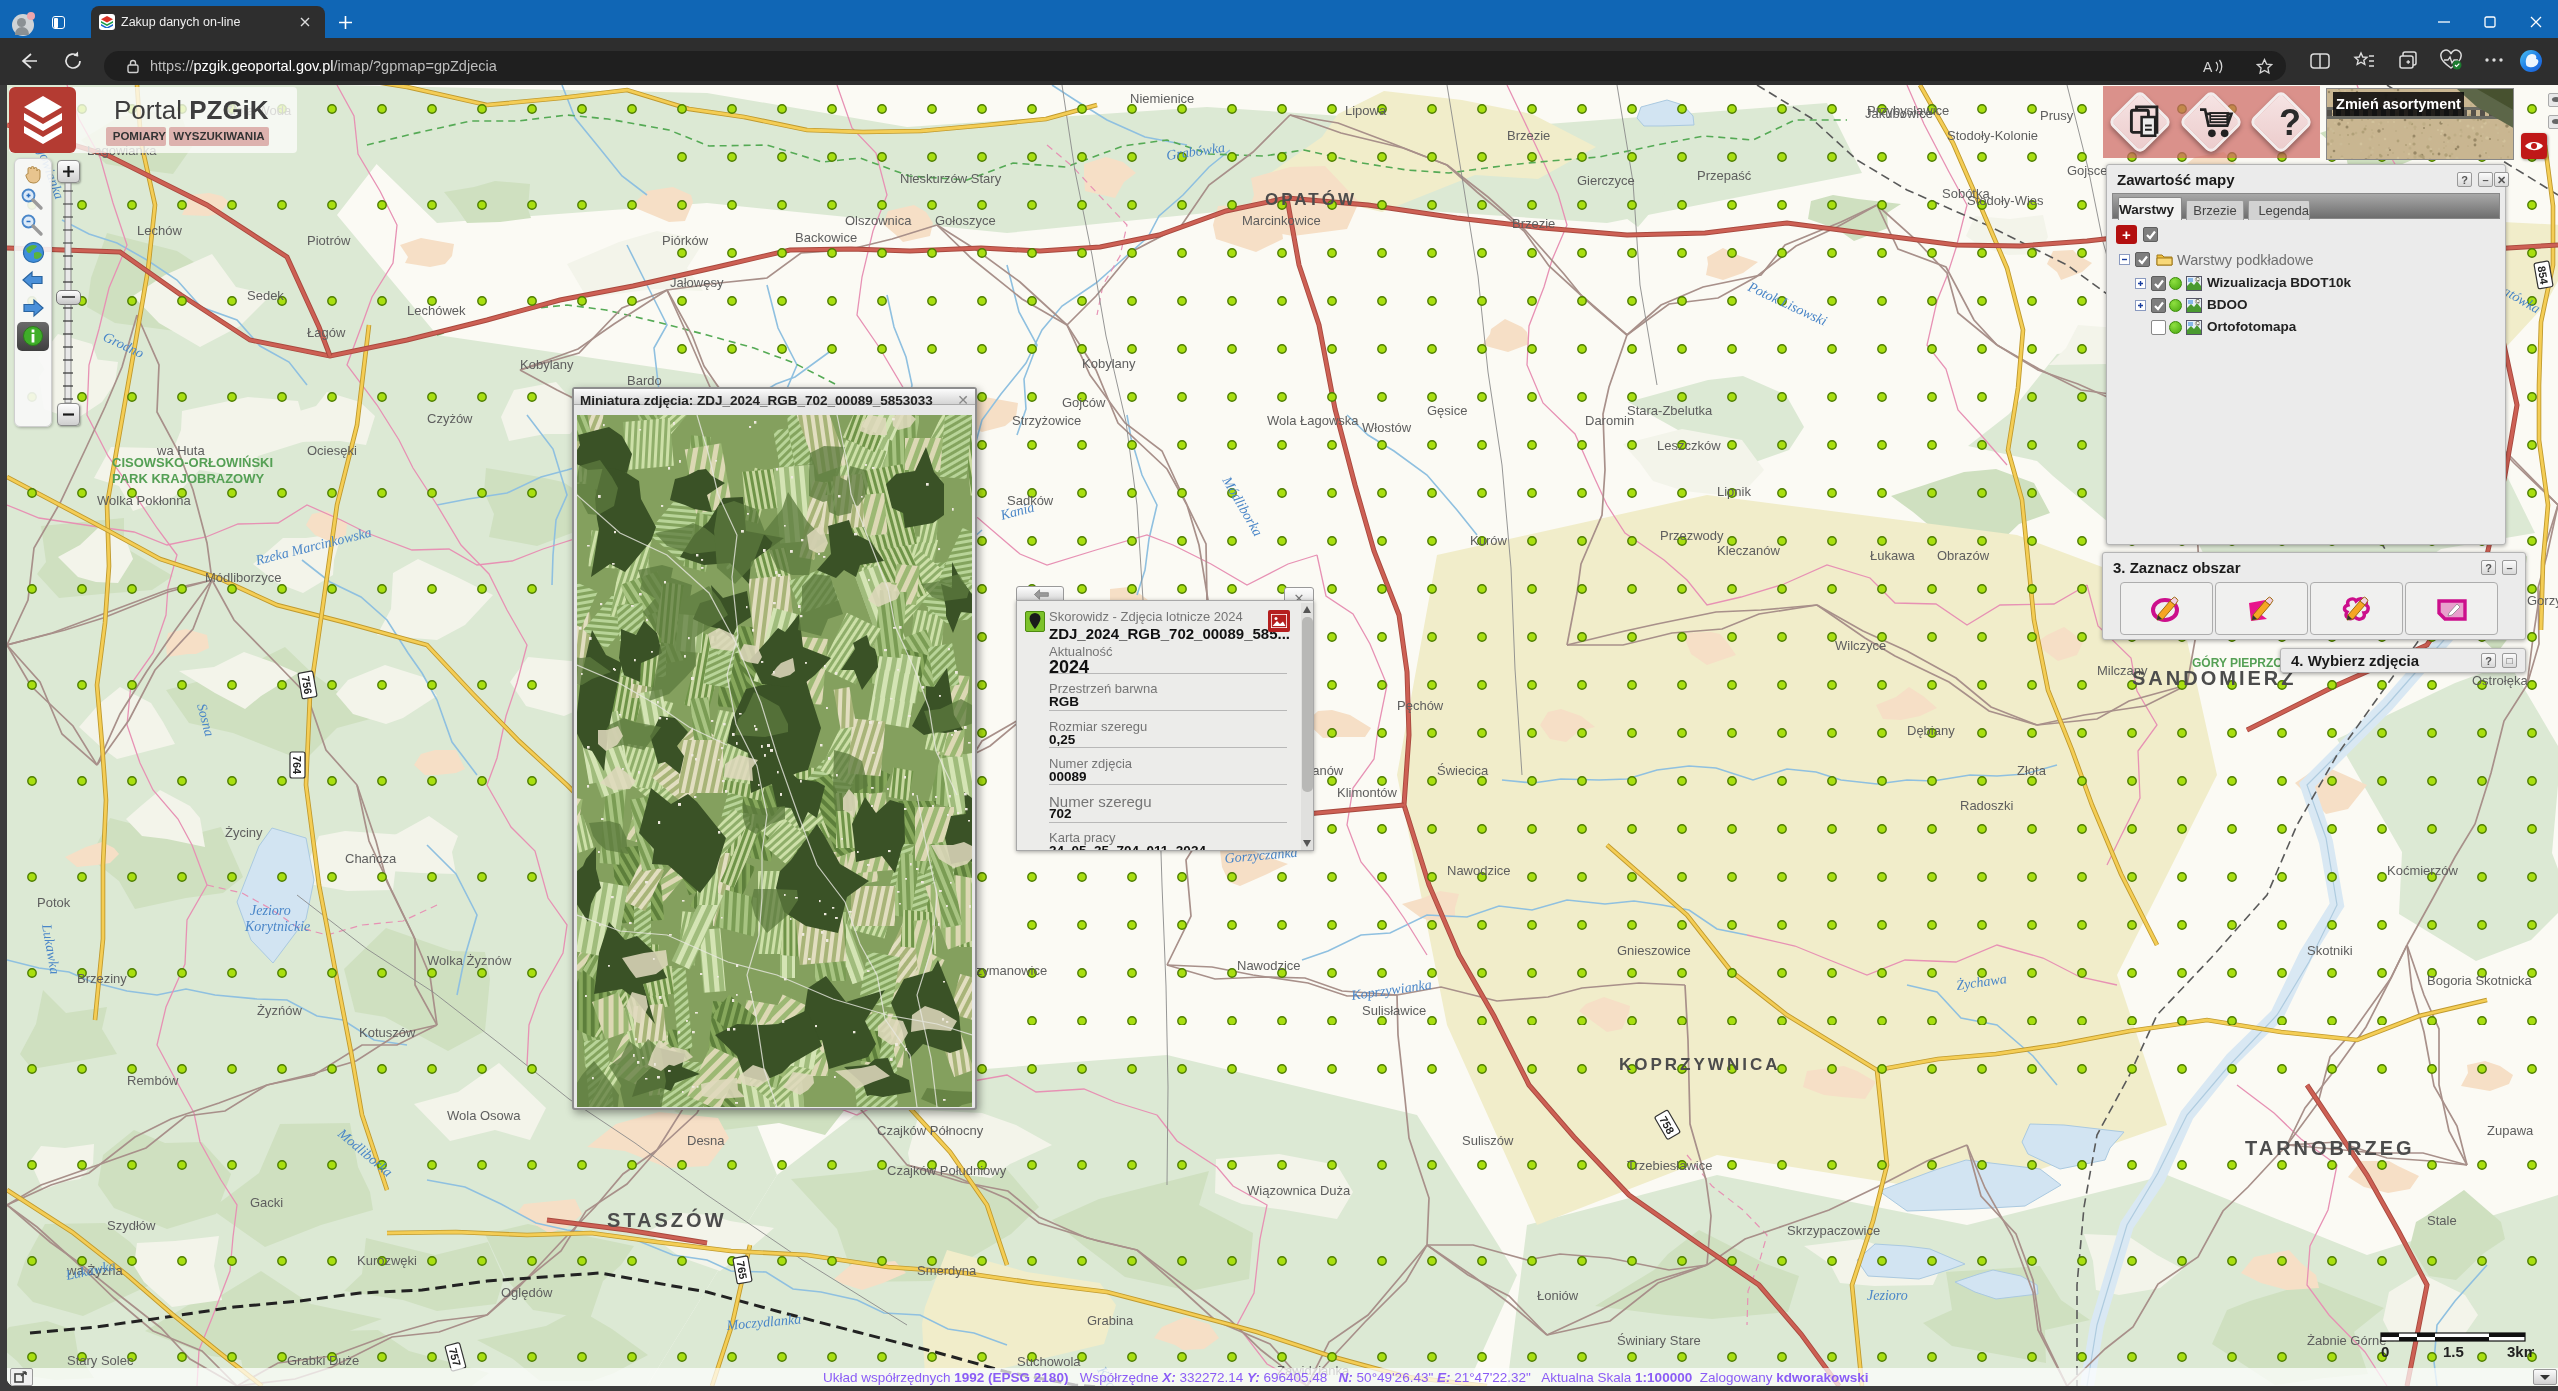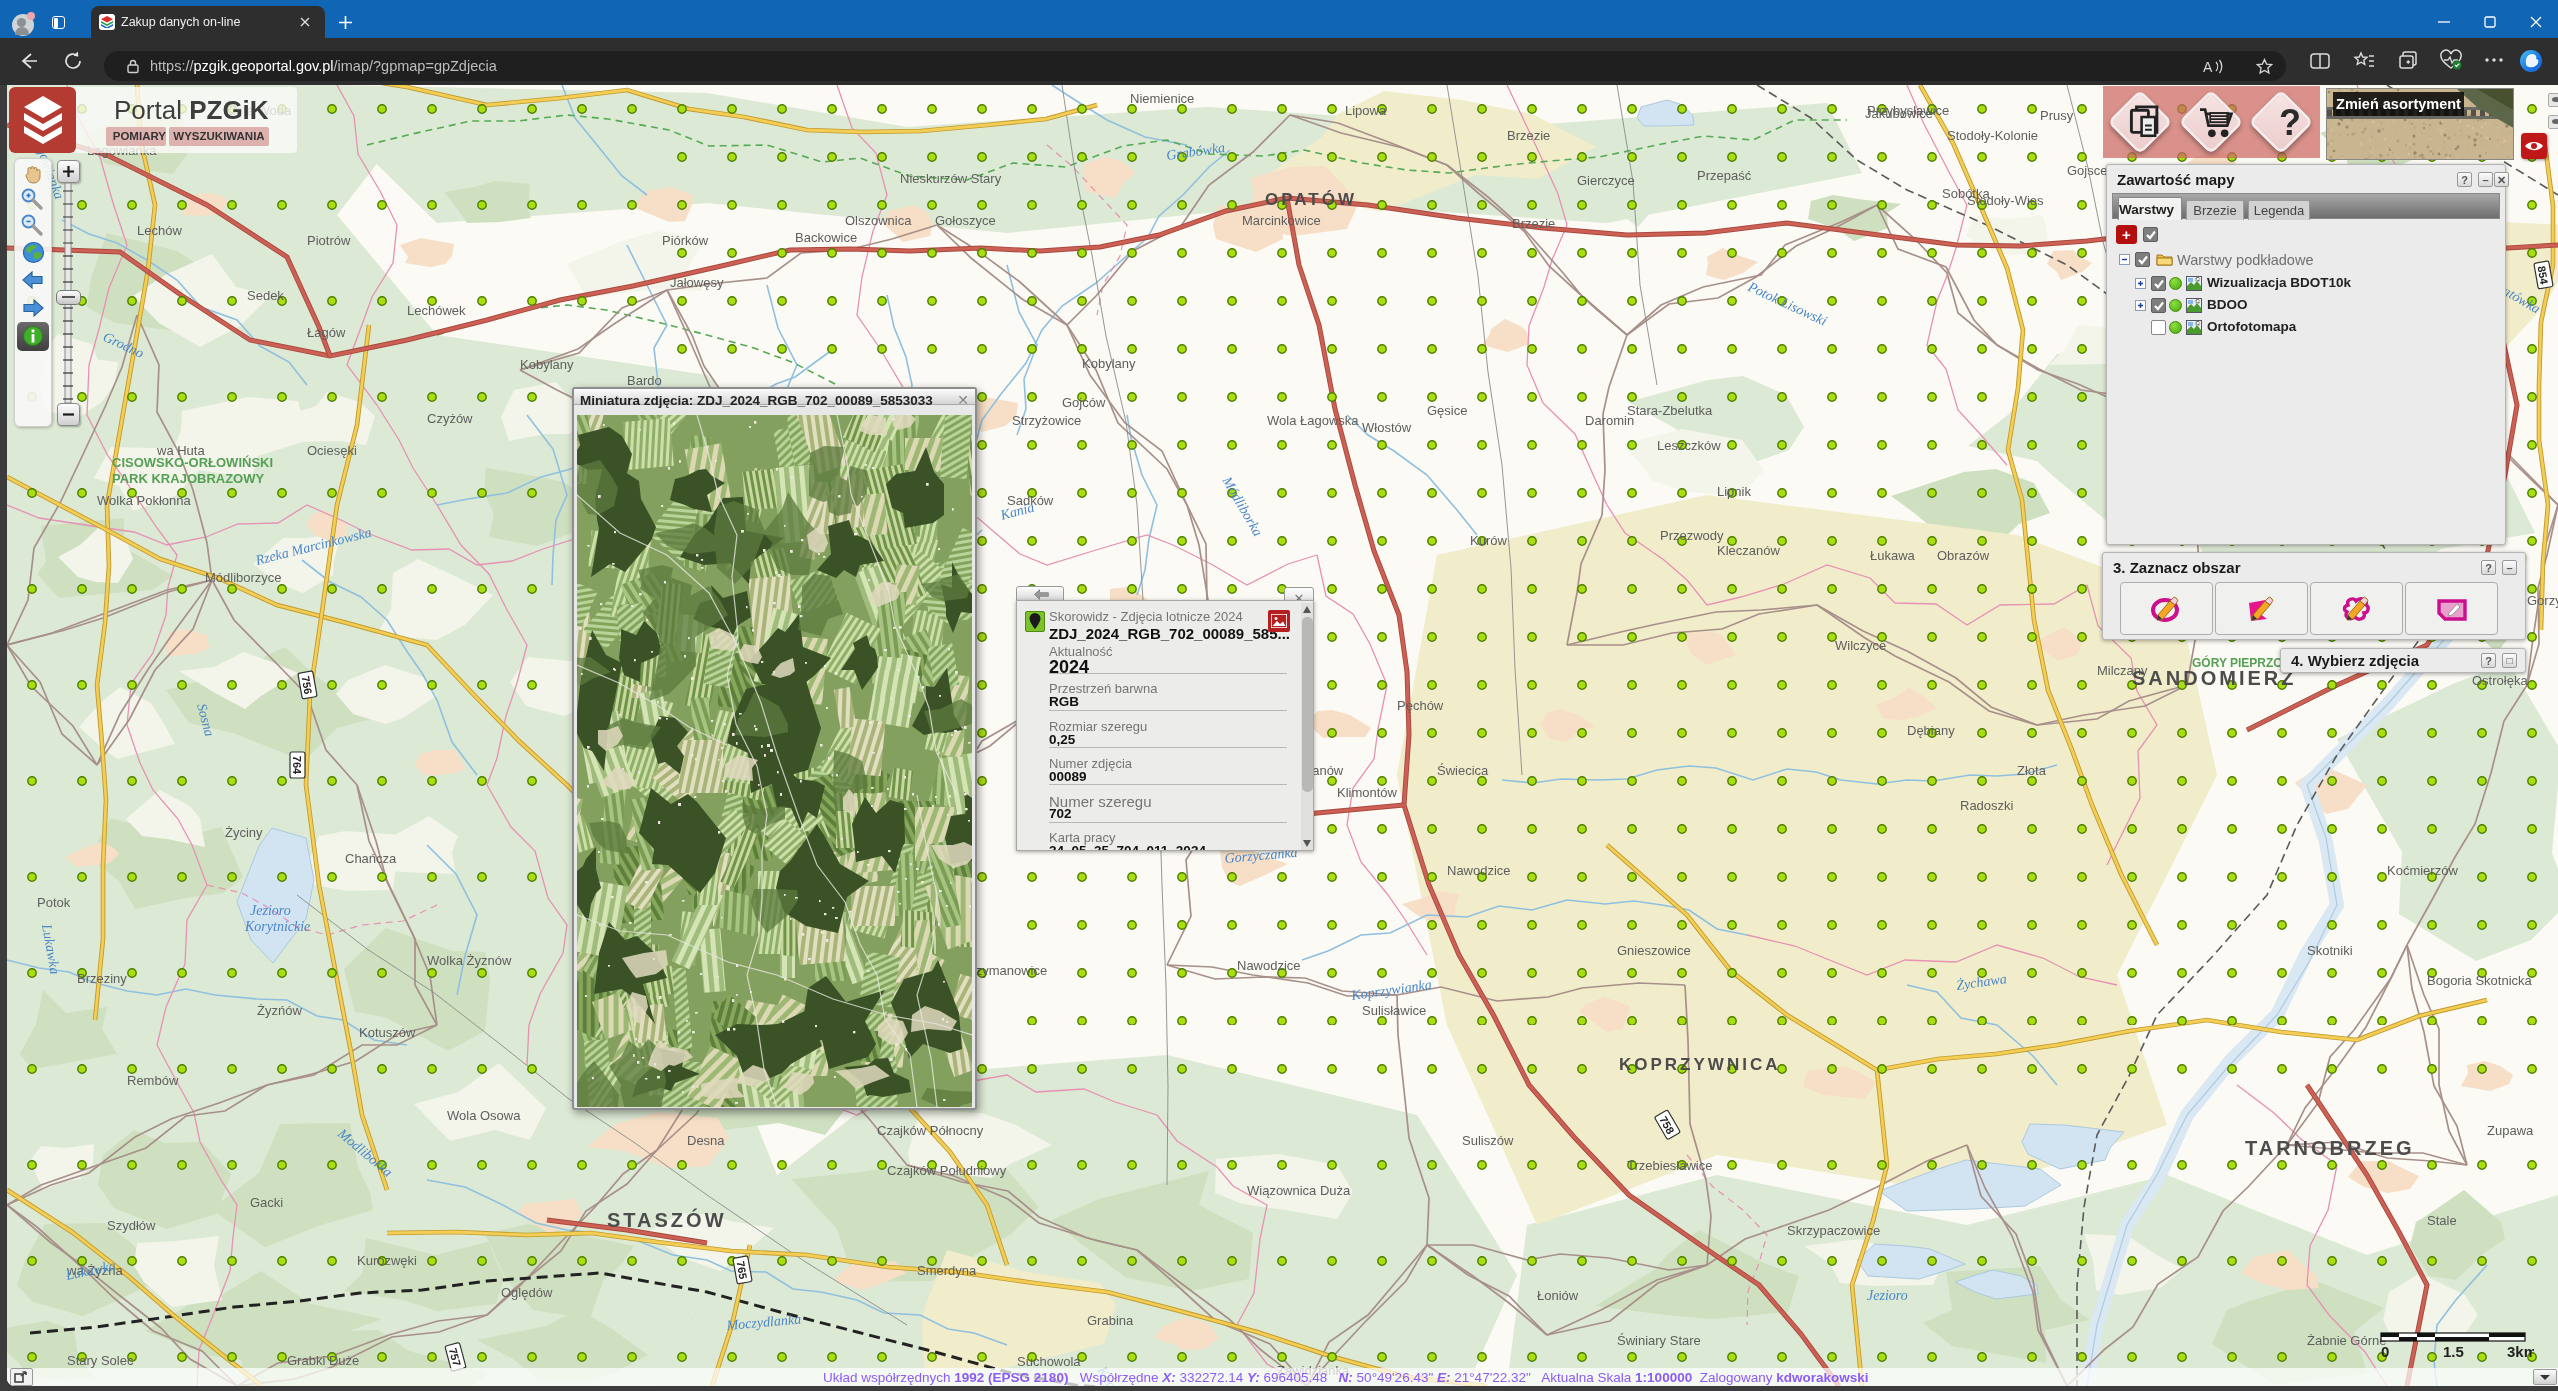--- a/index.html
+++ b/index.html
@@ -1663,21 +1663,21 @@
 <div class="abs" style="left:2541px;top:30px;width:16px;height:14px;background:#e8e8e8;border:1px solid #aaa;border-radius:2px"></div>
     <div class="abs" style="left:2545px;top:34px;width:8px;height:5px;background:#666;border-radius:50%"></div>
     <div class="abs panel" style="left:2099px;top:79px;width:400px;height:381px;border-radius:3px">
       <div class="abs" style="left:10px;top:6px;font-size:15px;font-weight:bold;color:#1a1a1a">Zawartość mapy</div>
       <div class="abs" style="left:350px;top:7px;width:15px;height:15px;background:linear-gradient(#fbfbfb,#d8d8d8);border:1px solid #999;border-radius:2px;font-size:11px;color:#555;text-align:center;line-height:14px;font-weight:bold">?</div>
       <div class="abs" style="left:371px;top:7px;width:15px;height:15px;background:linear-gradient(#fbfbfb,#d8d8d8);border:1px solid #999;border-radius:2px;font-size:11px;color:#555;text-align:center;line-height:14px;font-weight:bold">–</div>
       <div class="abs" style="left:387px;top:7px;width:15px;height:15px;background:linear-gradient(#fbfbfb,#d8d8d8);border:1px solid #999;border-radius:2px;font-size:11px;color:#555;text-align:center;line-height:14px;font-weight:bold">✕</div>
       <div class="abs" style="left:5px;top:28px;width:388px;height:26px;background:linear-gradient(#a8a8a8,#6e6e6e);border:1px solid #888"></div>
       <div class="abs" style="left:11px;top:32px;width:64px;height:23px;background:#f2f2f1;border:1px solid #888;border-bottom:none;border-radius:2px 2px 0 0;font-size:13.5px;font-weight:bold;color:#222;text-align:left;line-height:23px">Warstwy</div>
       <div class="abs" style="left:79px;top:35px;width:58px;height:20px;background:#d2d2d2;border:1px solid #999;border-bottom:none;border-radius:2px 2px 0 0;font-size:13px;color:#444;text-align:center;line-height:20px">Brzezie</div>
-      <div class="abs" style="left:141px;top:35px;width:62px;height:20px;background:#d2d2d2;border:1px solid #999;border-bottom:none;border-radius:2px 2px 0 0;font-size:13px;color:#444;text-align:center;line-height:20px">Legenda</div>
+      <div class="abs" style="left:141px;top:35px;width:62px;height:20px;background:#d2d2d2;border:1px solid #999;border-bottom:none;border-radius:2px 2px 0 0;font-size:13px;color:#444;text-align:right;line-height:20px">Legenda</div>
       <div class="abs" style="left:9px;top:60px;width:21px;height:19px;background:#b30f0f;border-radius:3px;color:#fff;font-size:15px;font-weight:bold;text-align:center;line-height:19px">+</div>
       <div class="abs" style="left:36px;top:62px;width:15px;height:15px;background:#7e7e7e;border:1.5px solid #5e5e5e;border-radius:2px"></div>
       <svg class="abs" style="left:38px;top:64px" width="12" height="12" viewBox="0 0 12 12">
         <path d="M2 6 L5 9 L10 2.5" stroke="#fff" stroke-width="2.2" fill="none"></path>
       </svg>
       <svg class="abs" style="left:12px;top:89px" width="11" height="11" viewBox="0 0 11 11">
         <rect x="0.5" y="0.5" width="10" height="10" fill="#fff" stroke="#8a9ac0" stroke-width="1"></rect>
         <path d="M3 5.5 H8" stroke="#1a3fa0" stroke-width="1.4"></path>
       </svg>
       <div class="abs" style="left:28px;top:87px;width:15px;height:15px;background:#7e7e7e;border:1.5px solid #5e5e5e;border-radius:2px"></div>

